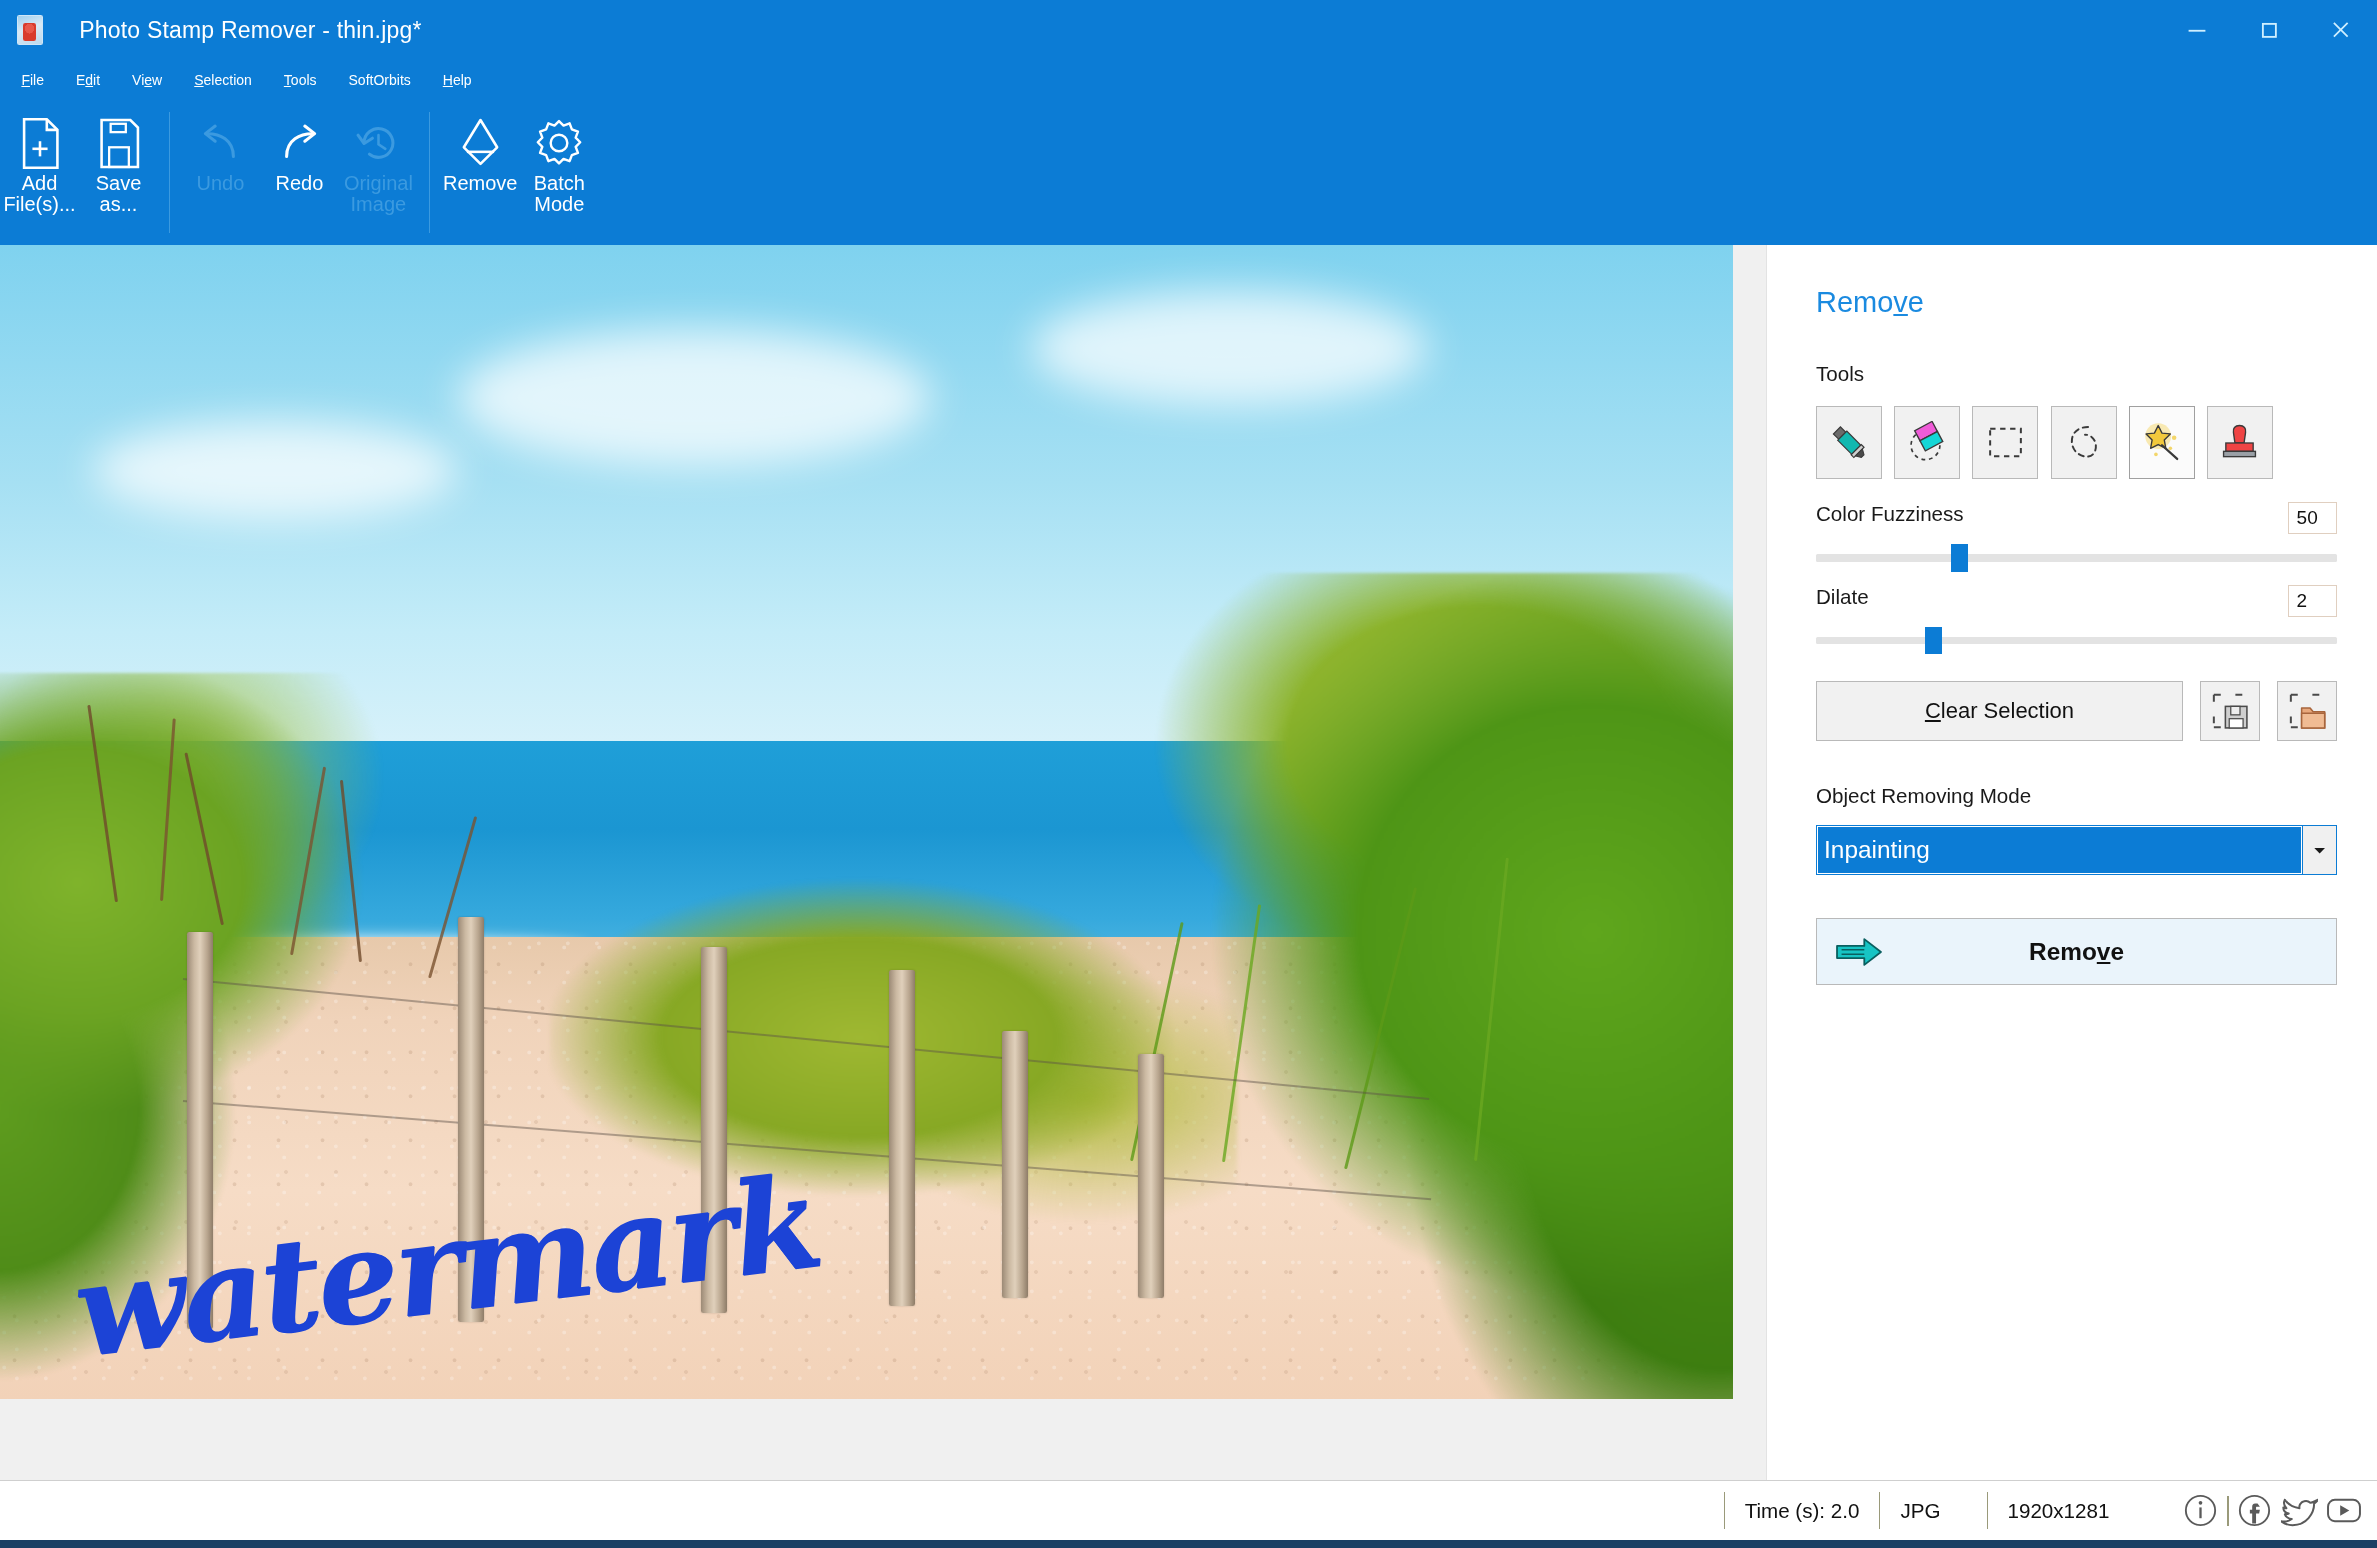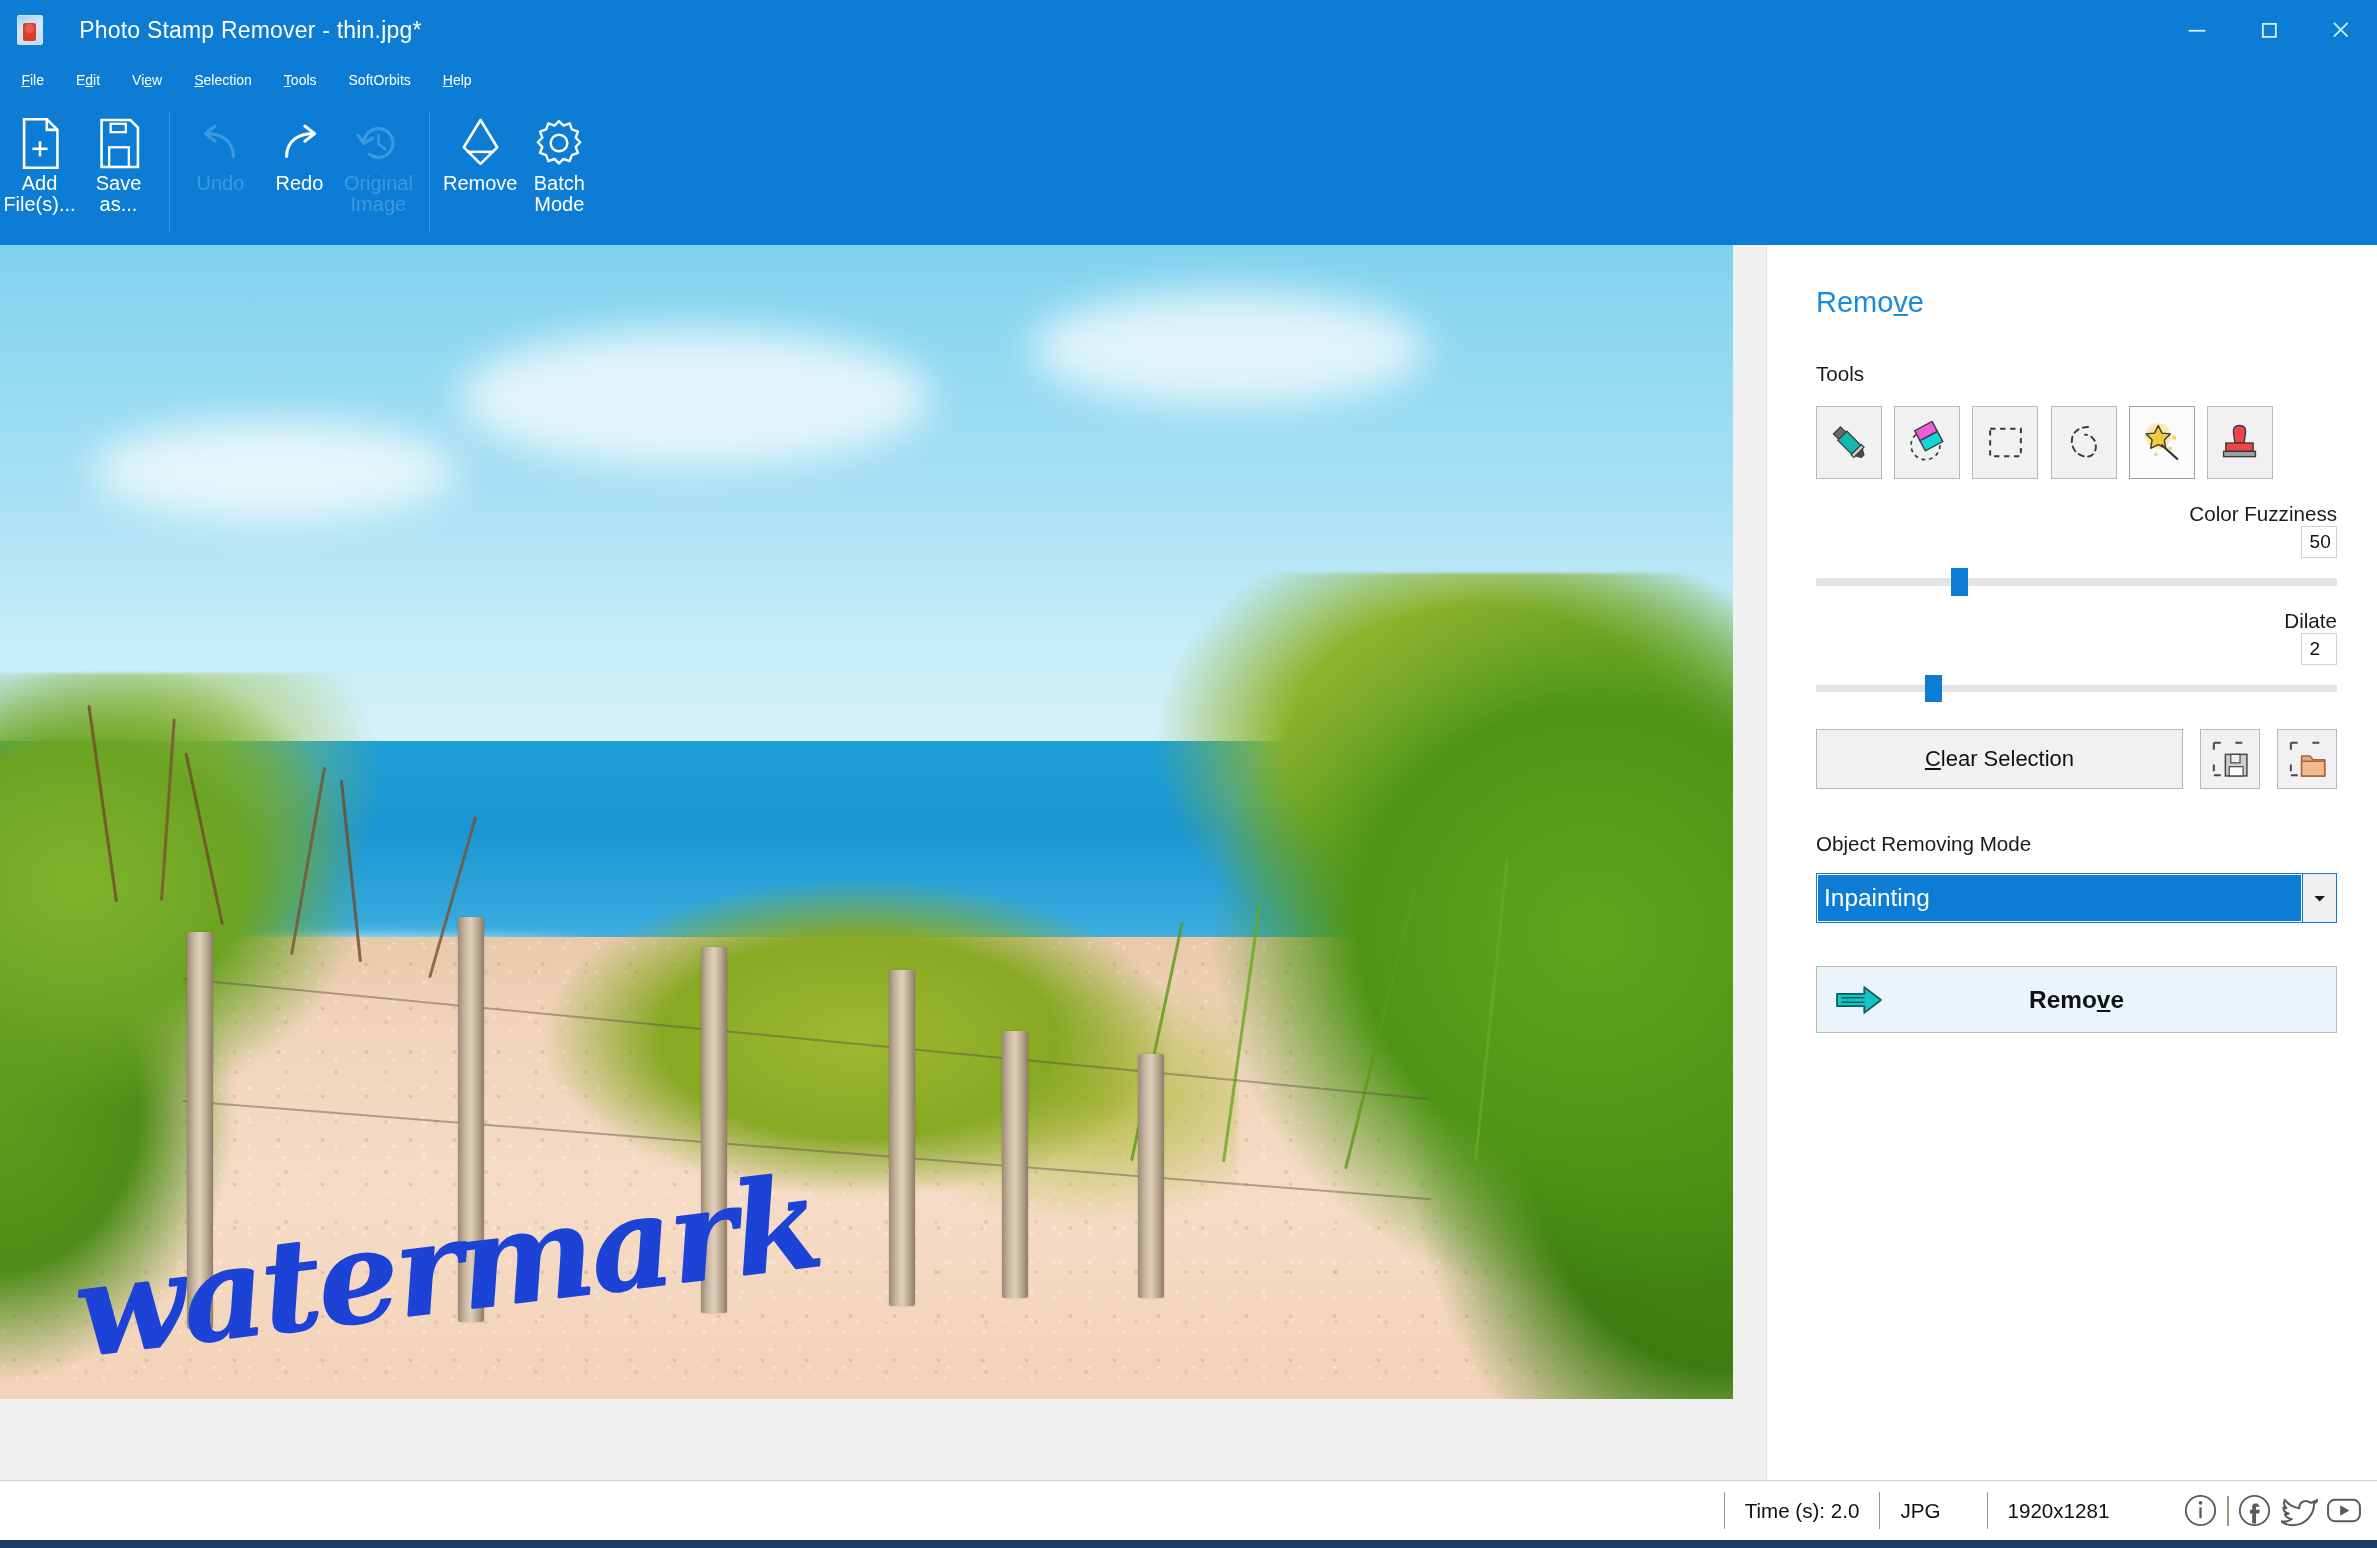--- a/index.html
+++ b/index.html
@@ -203,24 +203,24 @@
   }
   .tool-btn {
     width: 66px; height: 73px;
     border: 0.8px solid #b9b9b9; background: #f1f1f1;
     display: flex; align-items: center; justify-content: center;
   }
   .tool-btn.selected { background: #fbfbfb; border-color: #a0a0a0; }
 
   .slider-block { margin-top: 23px; }
   .slider-head {
-    display: flex; align-items: flex-end; justify-content: space-between; flex-direction: column;
+    display: flex; align-items: flex-start; justify-content: space-between;
   }
   .num-box {
-    width: 36px; height: 32px; border: 0.8px solid #e0cfc0; background: #fff;
+    width: 49px; height: 32px; border: 0.8px solid #e0cfc0; background: #fff;
     font-size: 19px; color: #111; display: flex; align-items: center;
     padding-left: 7.6px;
   }
   .track {
     position: relative; height: 7.6px; background: #e3e3e3;
     margin-top: 20px; border-radius: 1.5px;
   }
   .thumb {
     position: absolute; top: -10px; width: 17px; height: 27.5px;
     background: #0c7cd5;

